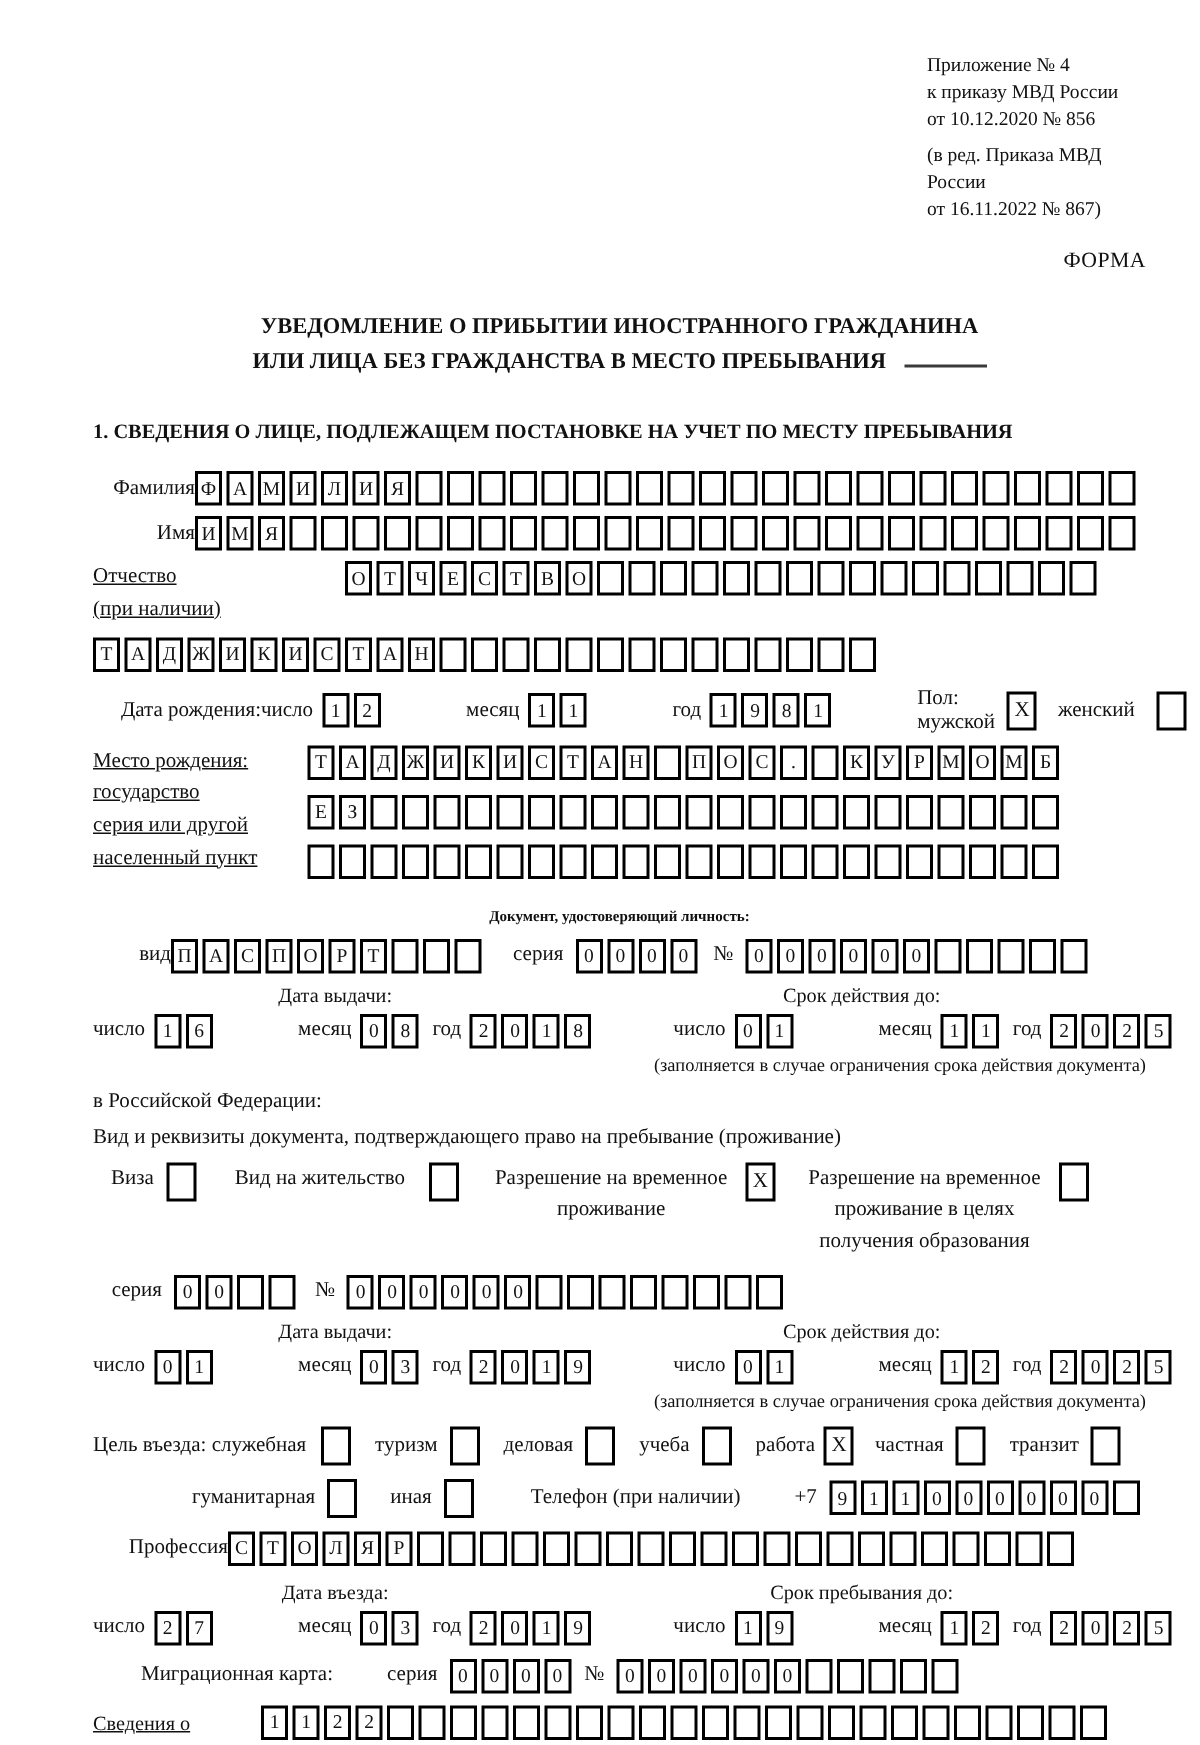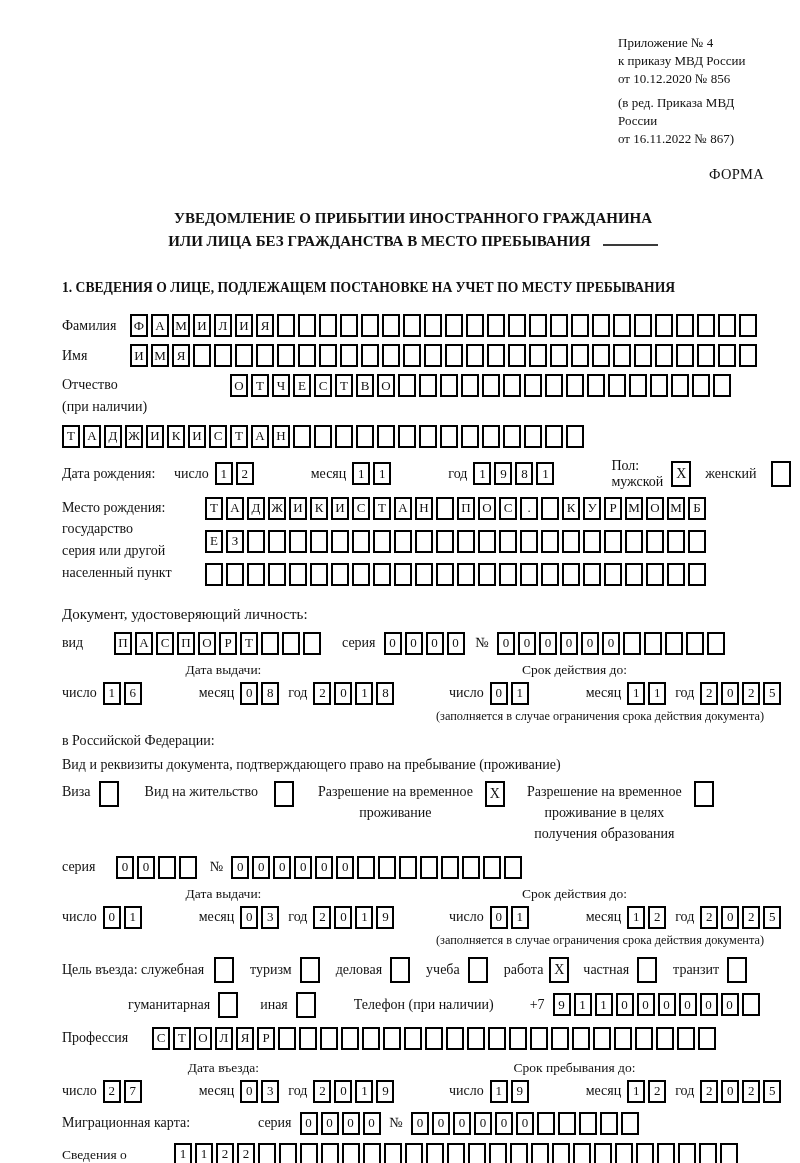--- a/index.html
+++ b/index.html
@@ -7,39 +7,39 @@
         padding:34px 36px 24px 62px;background:#fff;color:#111;
         font-family:"Liberation Serif","DejaVu Serif",serif;font-size:14px;}
   .appendix{margin-left:556px;font-size:13px;line-height:1.38;}
   .appendix .gap{margin-top:6px;}
   .forma{text-align:right;font-weight:400;font-size:14.5px;margin-top:18px;letter-spacing:.3px;}
   .title{text-align:center;font-weight:700;font-size:15px;line-height:1.55;margin-top:24px;}
   .blank{display:inline-block;width:55px;border-bottom:2.5px solid #3a3a3a;margin-left:12px;height:2px;}
   .sec{font-weight:700;font-size:13.6px;margin-top:27px;margin-bottom:18px;}
   .frow{display:flex;align-items:center;margin-bottom:7px;}
   .frow.top{align-items:flex-start;}
-  .lbl{flex:none;}
-  .lbl-stack{flex:none;line-height:1.55;}
+  .lbl{flex:none;text-align:right;}
+  .lbl-stack{flex:none;line-height:1.55;text-decoration:underline;}
   .cells{display:flex;flex:none;}
   .cell{width:18px;height:23px;border:2px solid #000;box-sizing:border-box;margin-right:3px;
         display:flex;align-items:center;justify-content:center;font-size:13px;flex:none;}
   .cb{width:20px;height:26px;border:2px solid #000;box-sizing:border-box;margin-left:8px;
       display:flex;align-items:center;justify-content:center;font-size:14px;flex:none;}
-  .doc-h{font-weight:400;font-size:15px;margin:10px 0 9px;}
+  .doc-h{text-align:center;font-weight:700;font-size:10px;margin:10px 0 9px;}
   .twocol{display:flex;}
   .col-l{width:46%;}
   .col-r{width:54%;}
   .dh{text-align:center;font-size:13.5px;margin-bottom:4px;}
   .dline{display:flex;align-items:center;}
   .dlabel{margin-right:6px;}
   .mgap{margin-left:10px;padding-left:44px;}
   .pad-r{padding-left:64px;}
   .note{text-align:right;font-size:12.3px;margin-top:4px;margin-bottom:9px;}
   .plain{margin-bottom:8px;}
-  .cbrow{display:flex;align-items:flex-start;margin:4px 0 12px;}
+  .cbrow{display:flex;align-items:flex-start;margin:4px 12px 12px;}
   .cblabel{line-height:1.5;}
   .center{text-align:center;}
   .purpose{display:flex;align-items:center;margin-bottom:9px;}
   .purpose .cb{margin-right:8px;}
   .ind{padding-left:66px;}
   .rows-col .cells{margin-bottom:10px;}
 </style>
 </head>
 <body>
 

